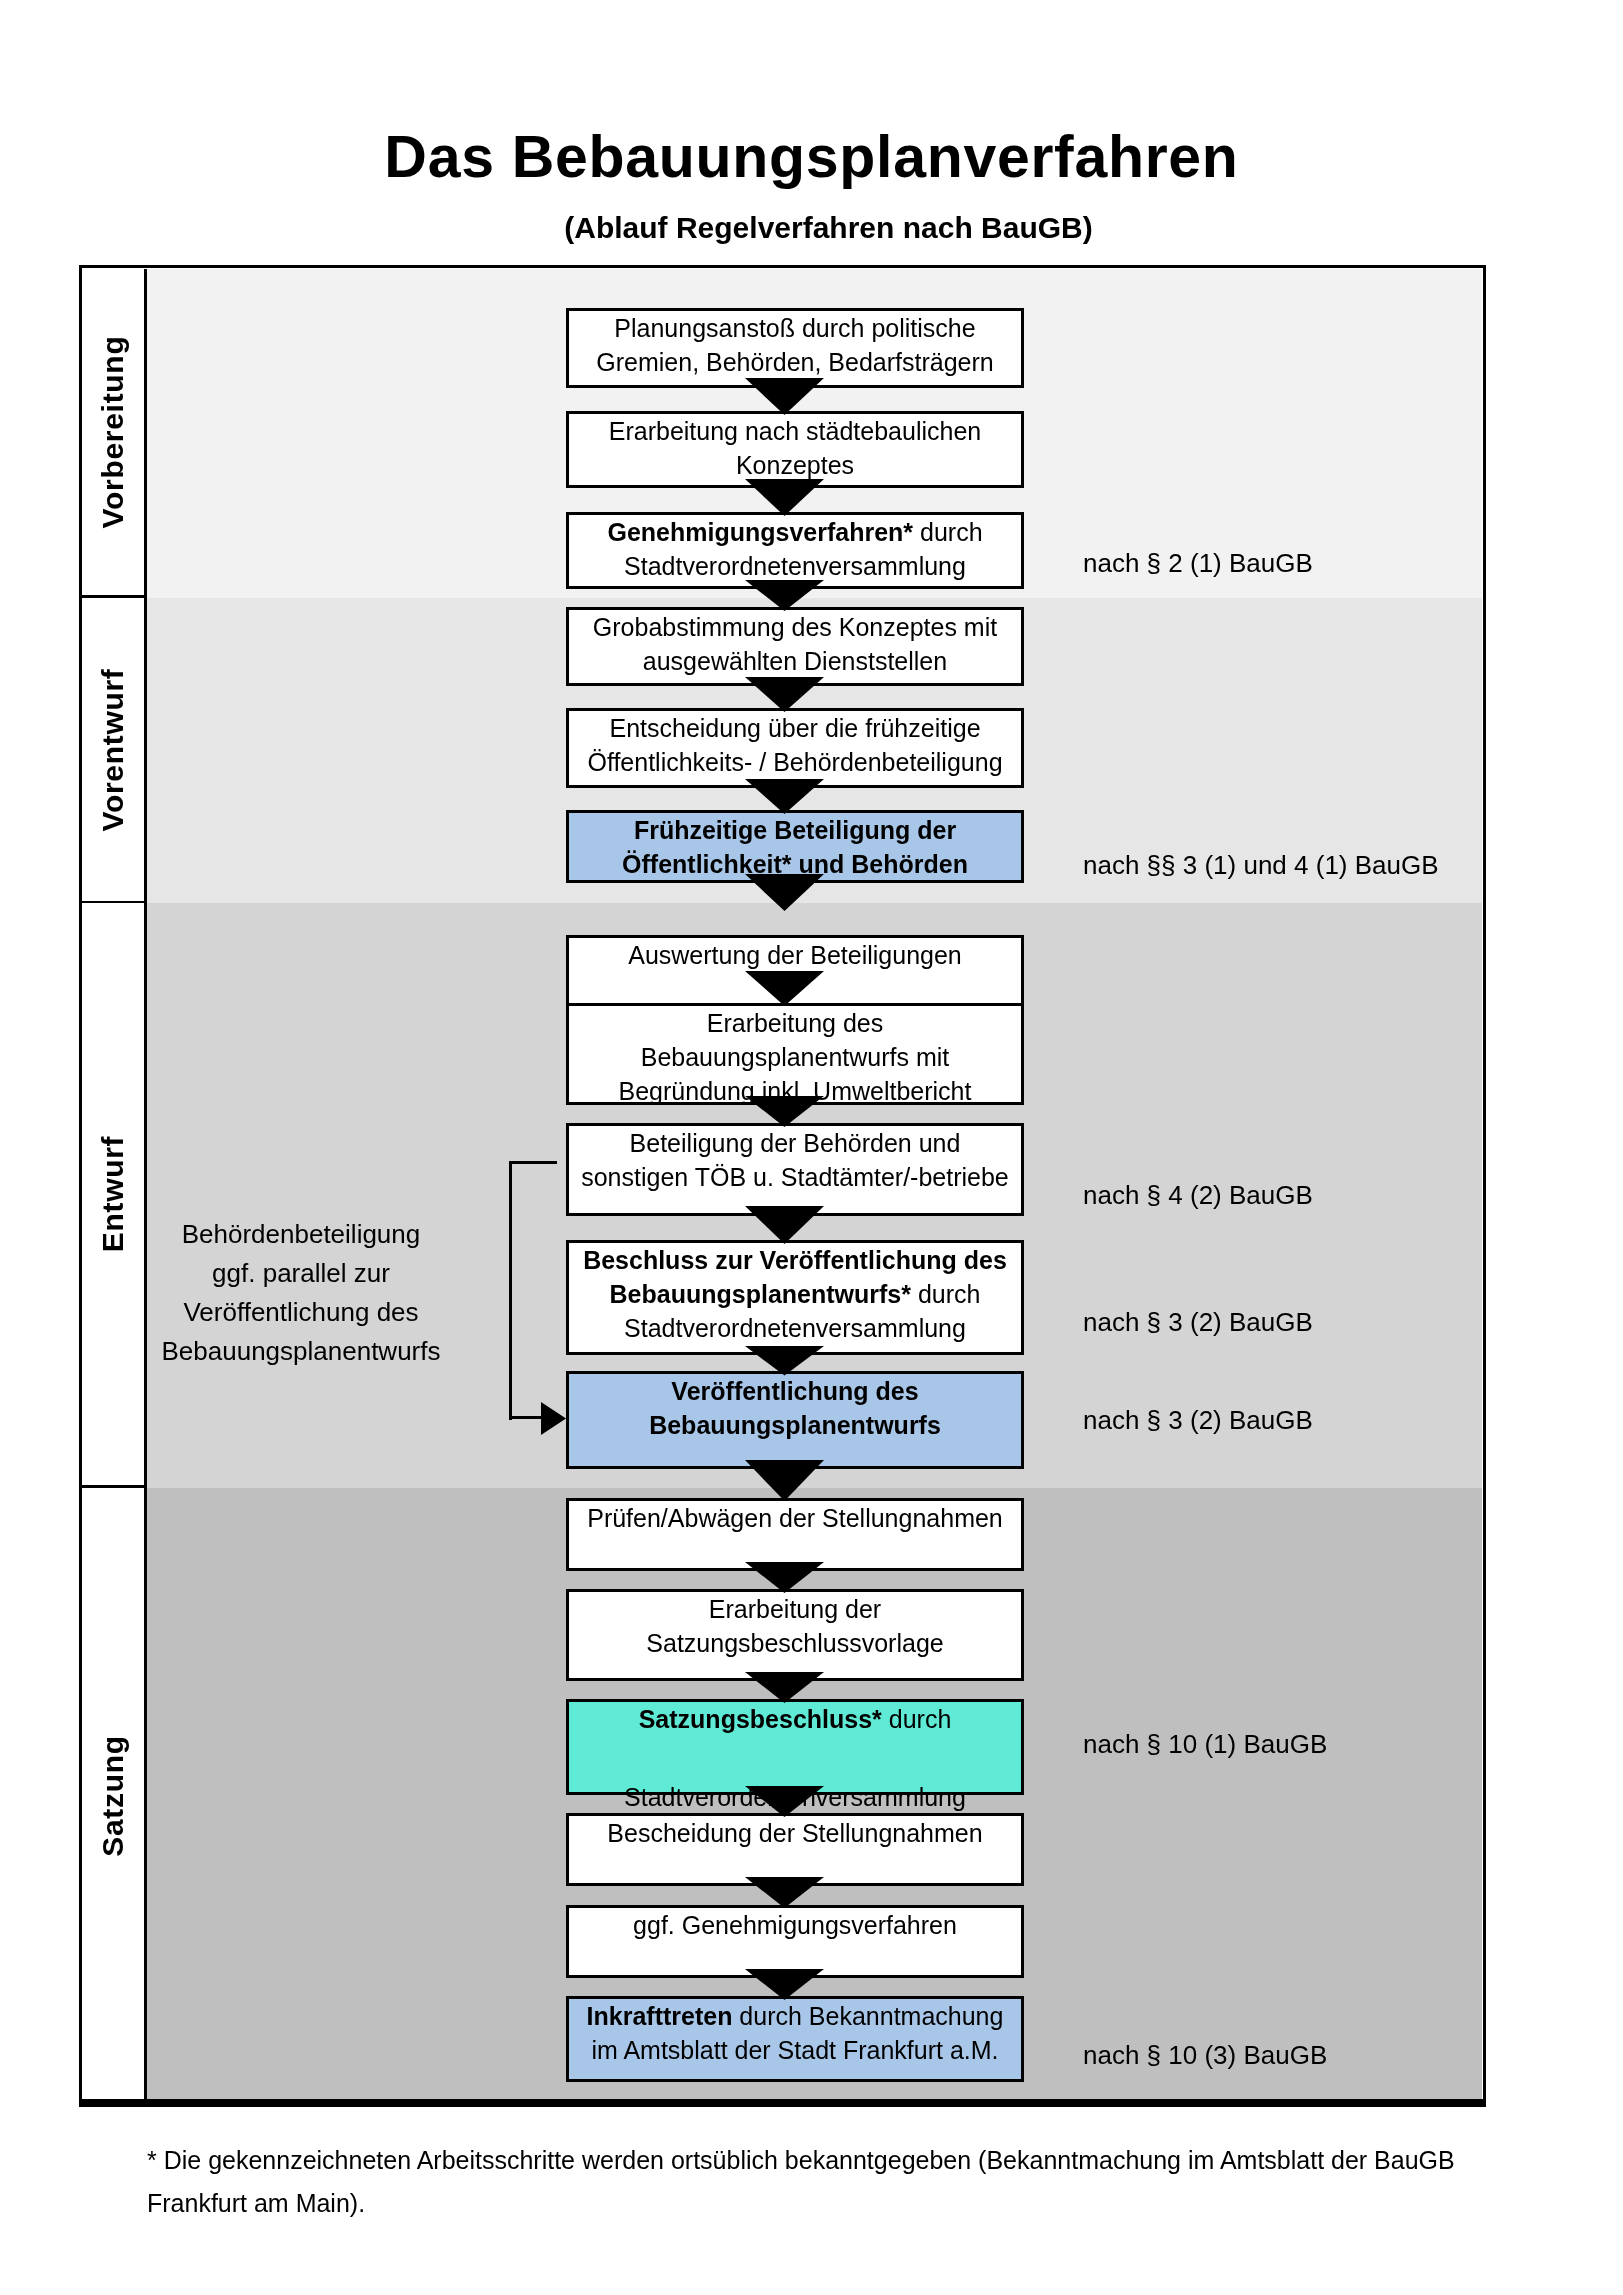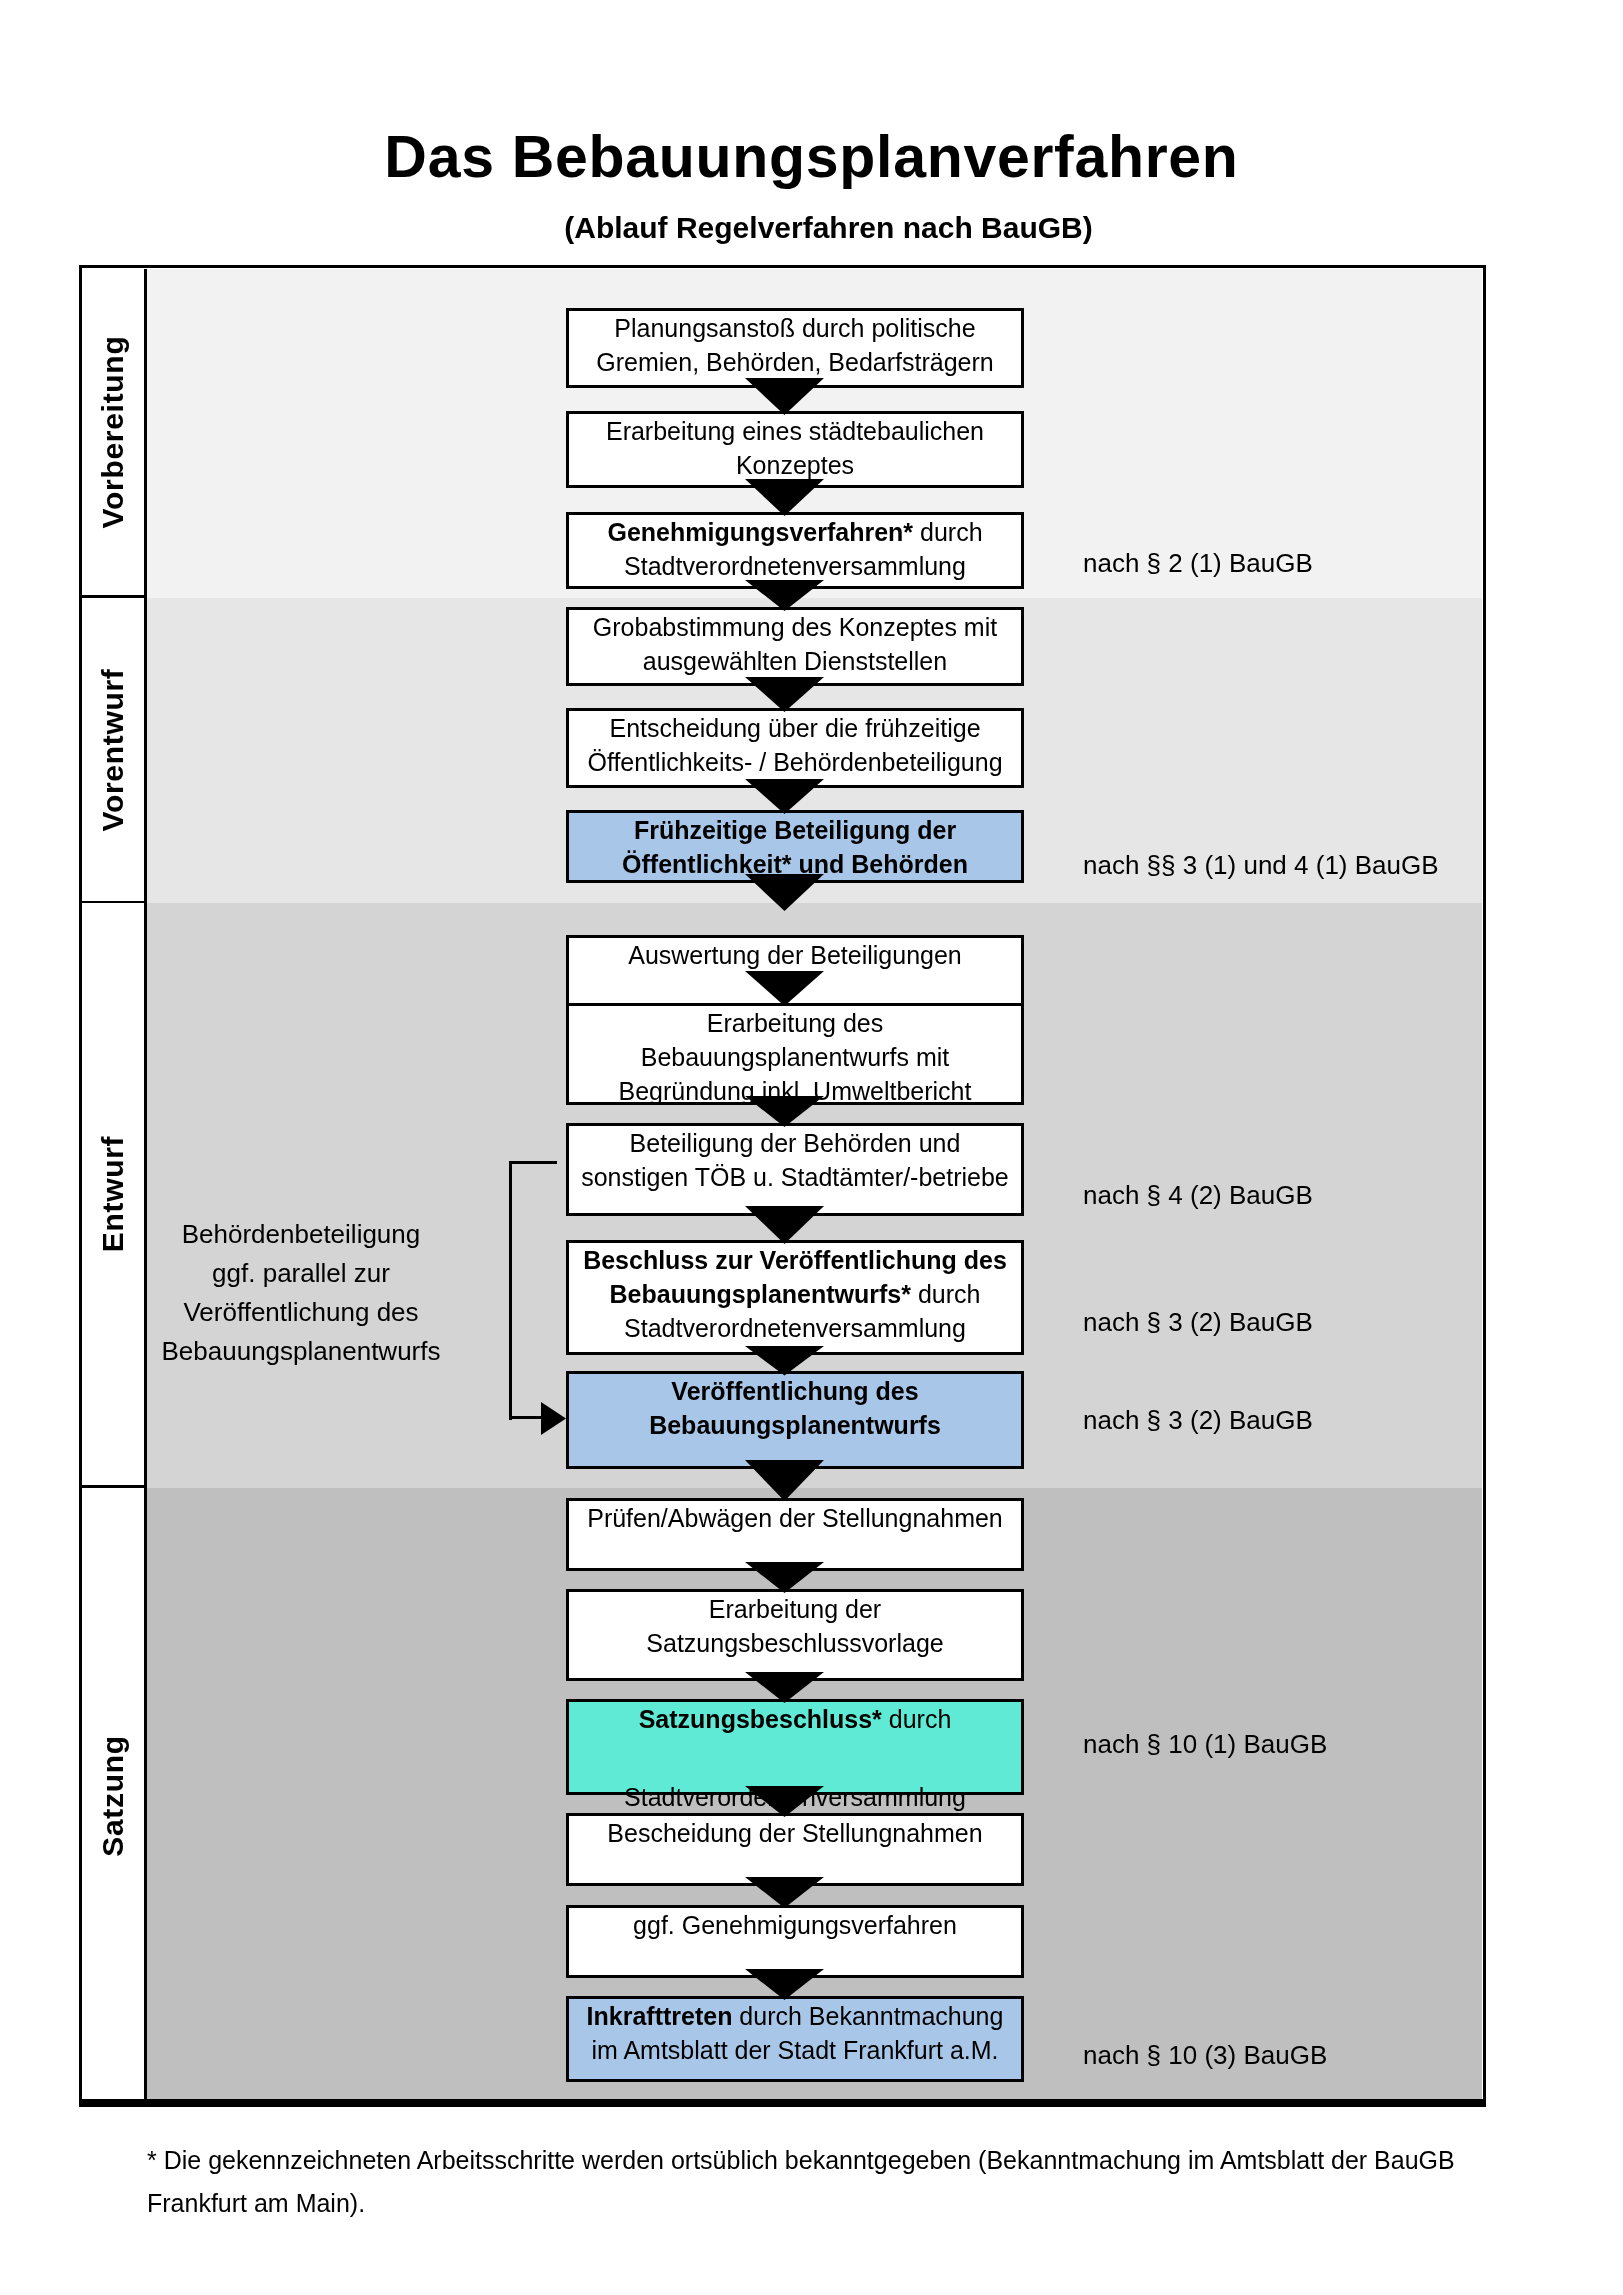--- a/index.html
+++ b/index.html
@@ -67,21 +67,21 @@
       <div class="abs phase-bg" style="top: 1488px; height: 615px; background: rgb(191, 191, 191);"></div>
       <div class="abs phase-cell" style="top: 1488px; height: 615px;">
         <div class="phase-label">Satzung</div>
       </div>
       <div class="abs flow-box" style="top: 308px; height: 80px; background: rgb(255, 255, 255);">
         <div class="ln"><span>Planungsanstoß durch politische</span></div>
         <div class="ln"><span>Gremien, Behörden, Bedarfsträgern</span></div>
       </div>
       <div class="abs flow-arrow" style="top: 378px; height: 37px;"></div>
       <div class="abs flow-box" style="top: 411px; height: 77px; background: rgb(255, 255, 255);">
-        <div class="ln"><span>Erarbeitung eines städtebaulichen</span></div>
+        <div class="ln"><span>Erarbeitung nach städtebaulichen</span></div>
         <div class="ln"><span>Konzeptes</span></div>
       </div>
       <div class="abs flow-arrow" style="top: 479px; height: 37px;"></div>
       <div class="abs flow-box" style="top: 512px; height: 77px; background: rgb(255, 255, 255);">
         <div class="ln"><span class="b">Genehmigungsverfahren*</span><span> durch</span></div>
         <div class="ln"><span>Stadtverordnetenversammlung</span></div>
       </div>
       <div class="abs legal" style="top: 563px;">nach § 2 (1) BauGB</div>
       <div class="abs flow-arrow" style="top: 580px; height: 31px;"></div>
       <div class="abs flow-box" style="top: 607px; height: 79px; background: rgb(255, 255, 255);">

